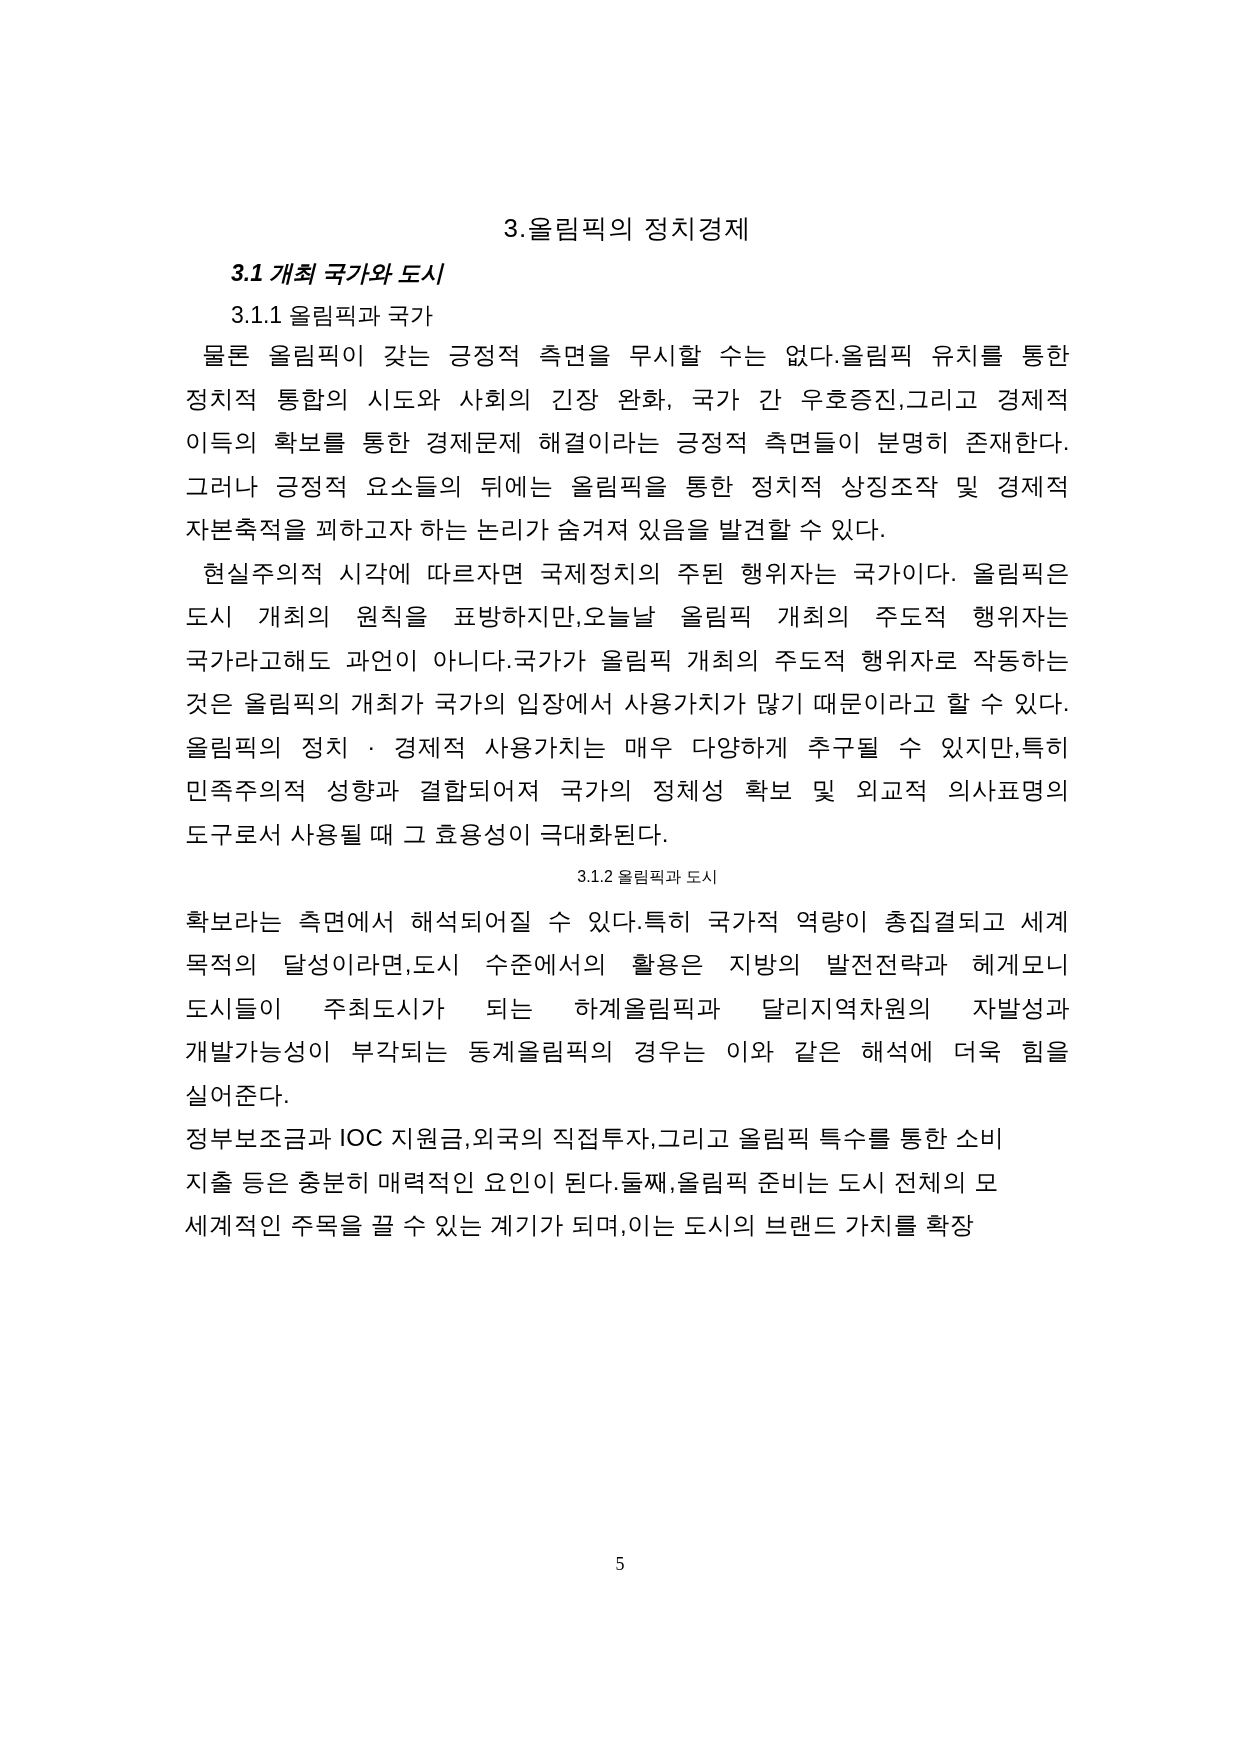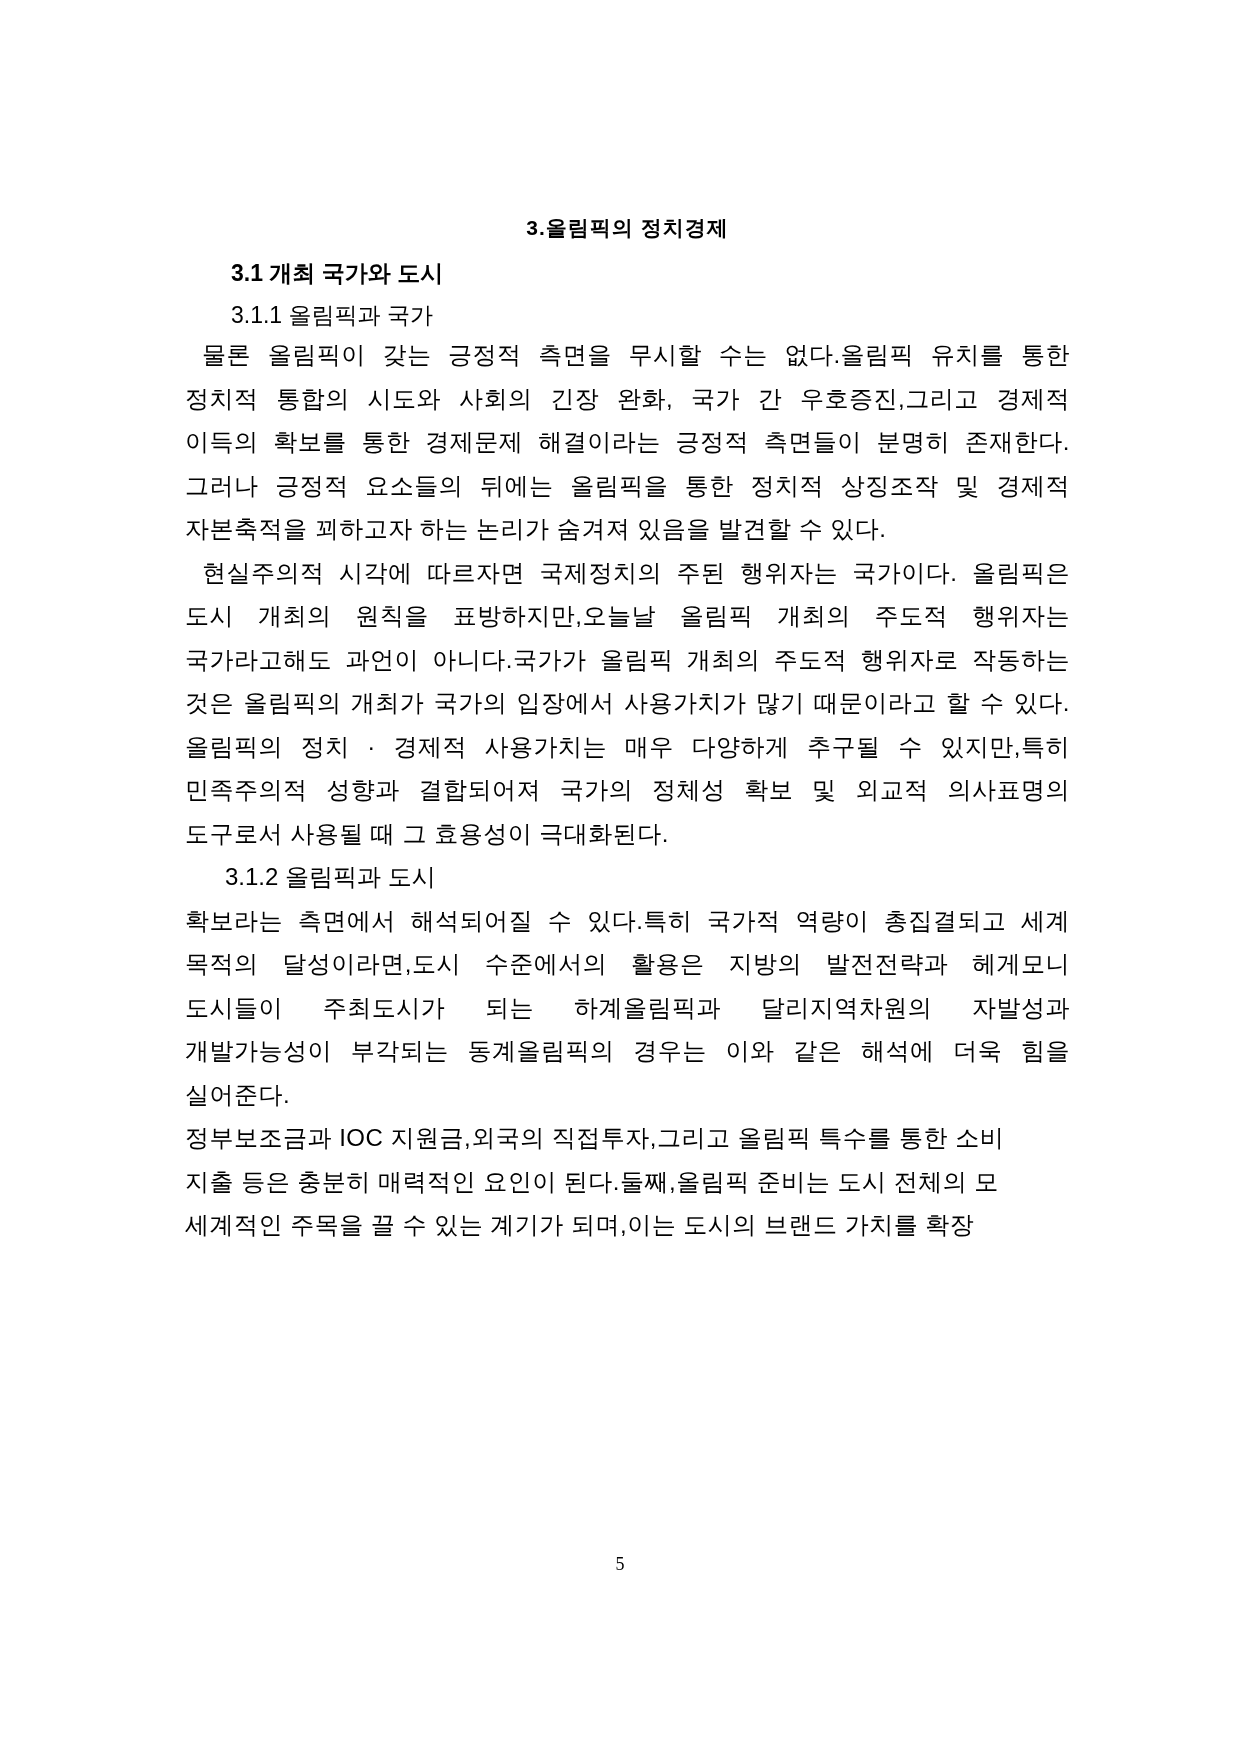--- a/index.html
+++ b/index.html
@@ -13,37 +13,38 @@
     font-family: "Liberation Sans", "DejaVu Sans", sans-serif;
     overflow: hidden;
   }
   .content {
     position: absolute;
     left: 185px;
     top: 205px;
     width: 885px;
   }
   .doc-title {
-    font-size: 21px;
-    font-weight: bold;
+    font-size: 26px;
+    font-weight: normal;
     line-height: 46px;
     text-align: center;
     letter-spacing: 1px;
   }
   .h-sub {
     font-size: 23px;
     line-height: 36px;
     padding-left: 46px;
   }
-  .h-bold { font-weight: bold; margin-top: 4px; }
+  .h-bold { font-weight: bold; margin-top: 4px; font-style: italic; }
   .h-plain { margin-top: 6px; }
   .h-mid {
-    font-size: 24px;
+    font-size: 16px;
     line-height: 43.5px;
     padding-left: 40px;
+    text-align: center;
   }
   .line {
     font-size: 24px;
     line-height: 43.5px;
     letter-spacing: 0.5px;
   }
   .jl {
     text-align: justify;
     text-align-last: justify;
   }

